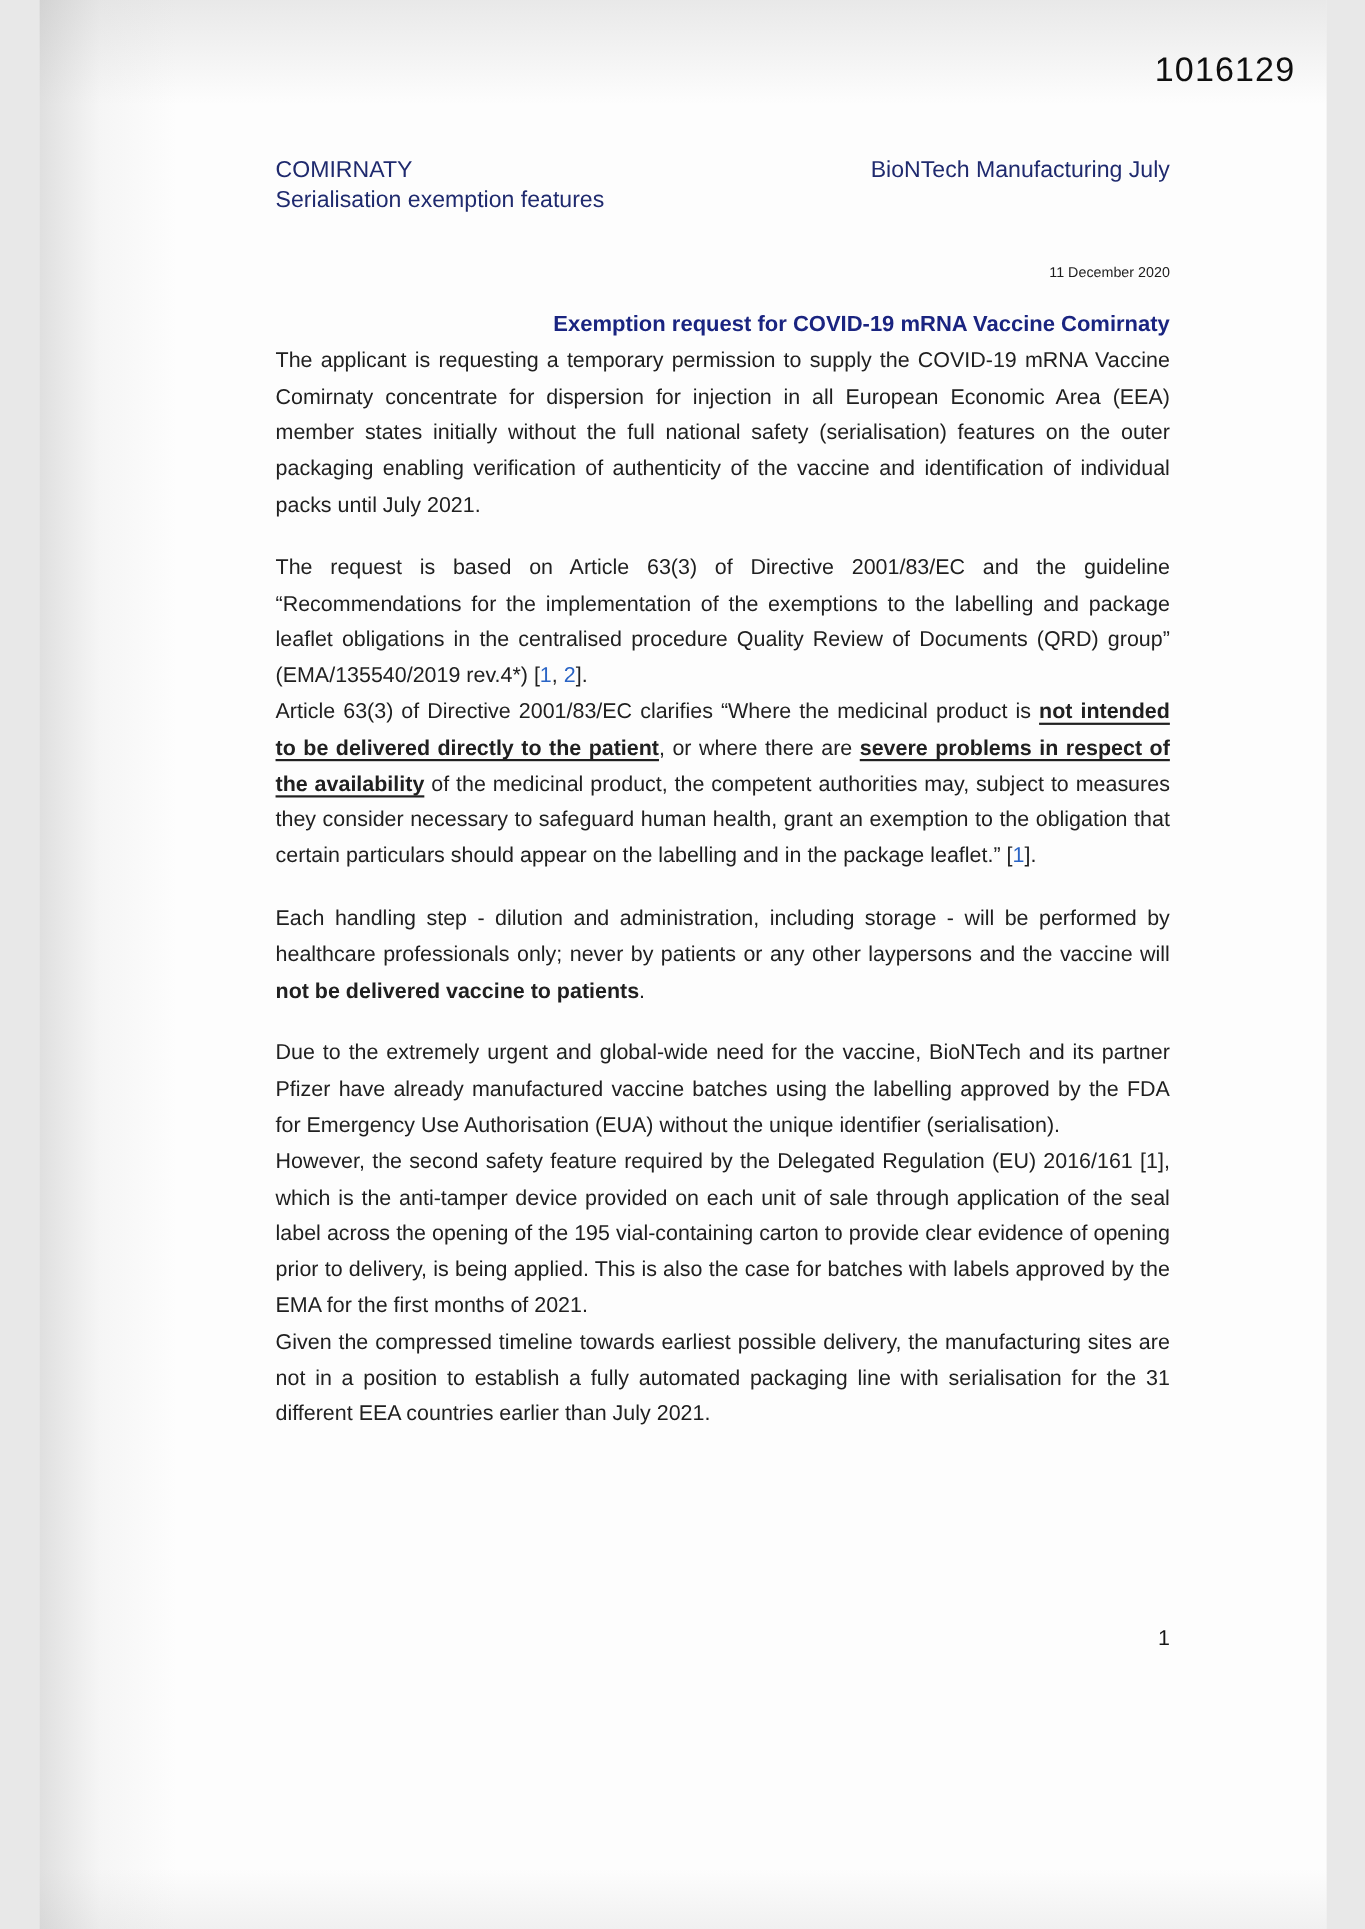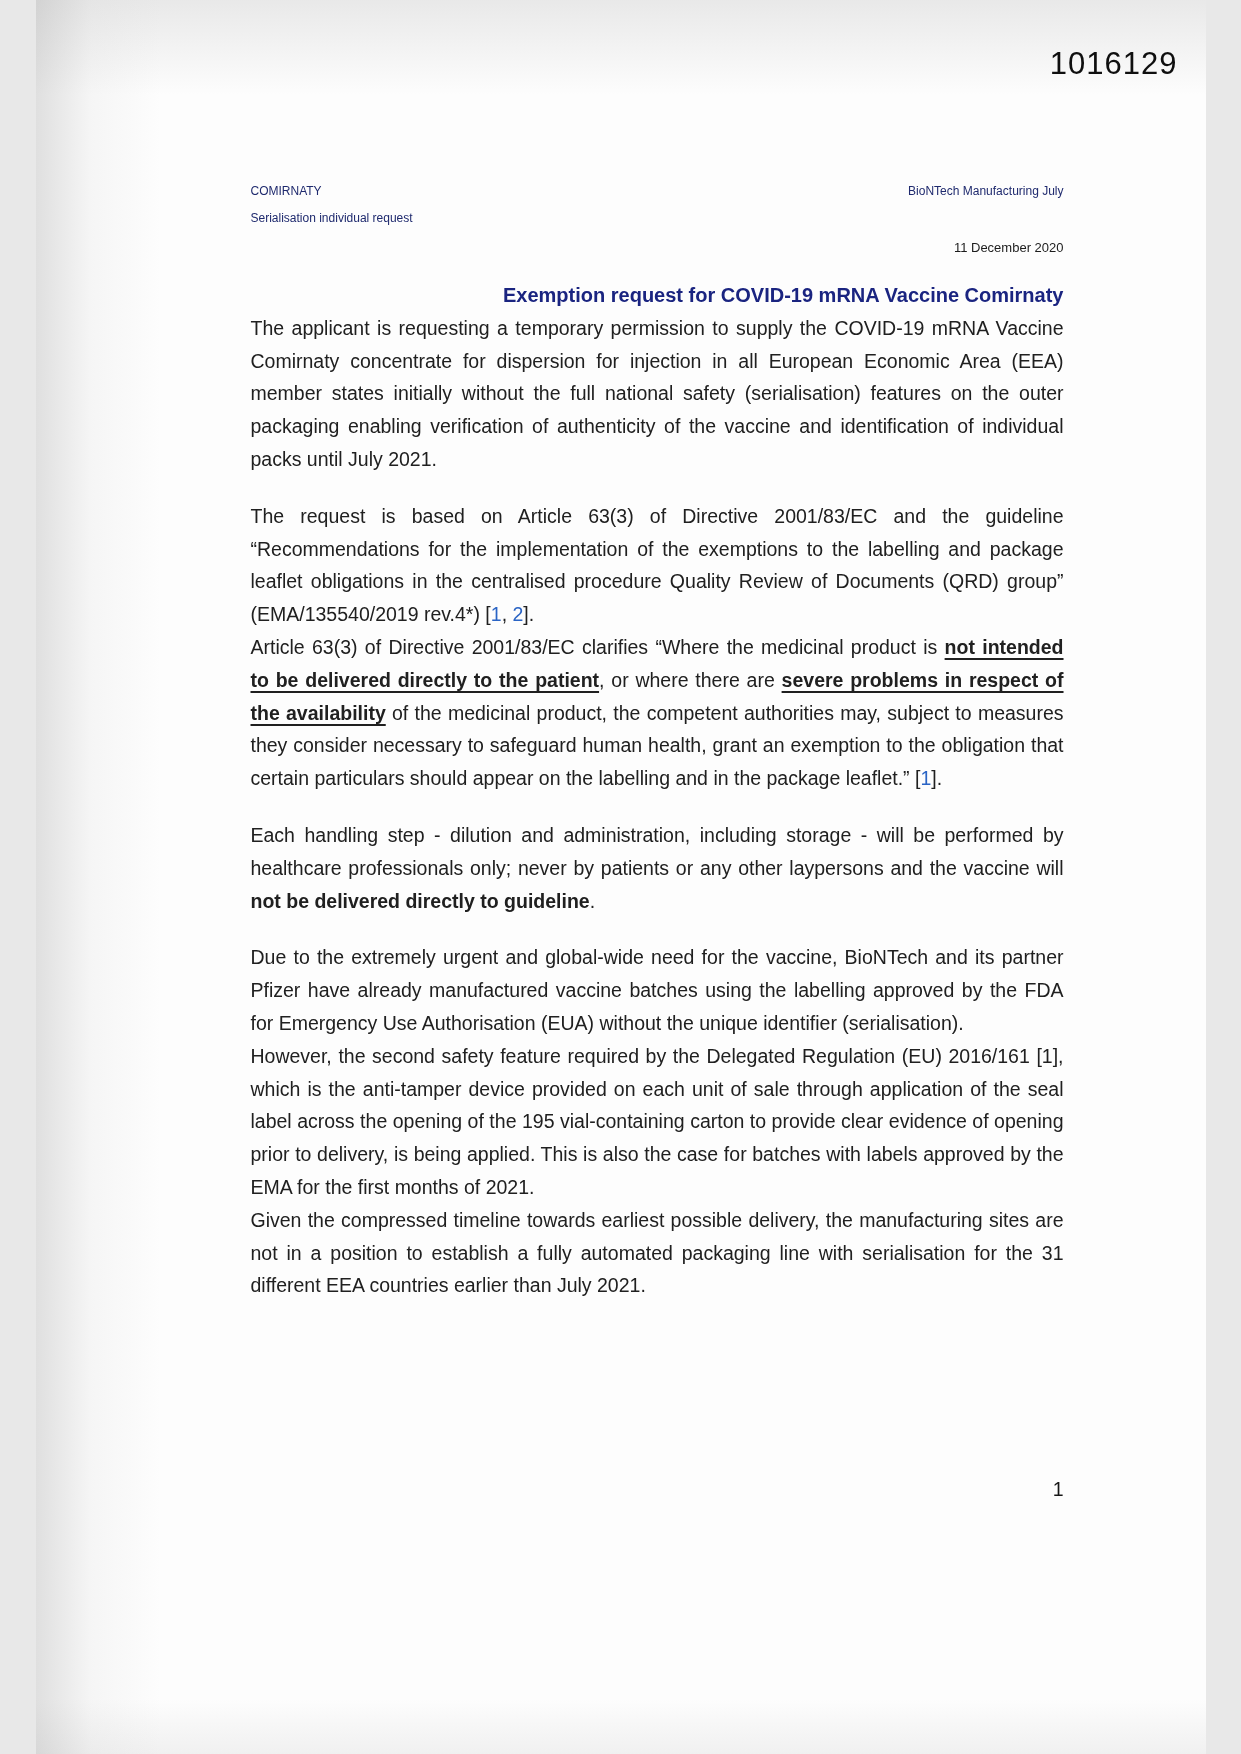--- a/index.html
+++ b/index.html
@@ -23,21 +23,21 @@
       #fdfdfd;
     overflow:hidden;
   }
   .stamp{
     position:absolute; top:46px; right:28px;
     font-size:31px; color:#0f0f0f; letter-spacing:1px;
   }
   .letterhead{
     position:absolute; left:215px; top:141px; width:813px;
     display:flex; justify-content:space-between; align-items:flex-start;
-    color:var(--navy); font-size:12px; line-height:27px;margin-top:37px;
+    color:var(--navy); font-size:21px; line-height:27px;
   }
   .date-line{
     position:absolute; left:215px; top:240px; width:813px;
     text-align:right; font-size:13px; color:#1c1c1c;
   }
   .doc-body{
     position:absolute; left:215px; top:279px; width:813px;
     font-size:19.5px; line-height:32.8px; color:var(--body-text);
     text-align:justify;
   }
@@ -58,34 +58,34 @@
 </head>
 <body>
 
 <div class="page">
 
   <div class="stamp">1016129</div>
 
   <div class="letterhead">
     <div>
       <div>COMIRNATY</div>
-      <div>Serialisation individual request</div>
+      <div>Serialisation exemption features</div>
     </div>
     <div>BioNTech Manufacturing July</div>
   </div>
 
   <div class="date-line">11 December 2020</div>
 
   <div class="doc-body">
     <div class="doc-title">Exemption request for COVID-19 mRNA Vaccine Comirnaty</div>
     <div>
         <p class="para"><span>The applicant is requesting a temporary permission to supply the COVID-19 mRNA Vaccine Comirnaty concentrate for dispersion for injection in all European Economic Area (EEA) member states initially without the full national safety (serialisation) features on the outer packaging enabling verification of authenticity of the vaccine and identification of individual packs until July 2021.</span></p>
         <p class="para gap"><span>The request is based on Article 63(3) of Directive 2001/83/EC and the guideline “Recommendations for the implementation of the exemptions to the labelling and package leaflet obligations in the centralised procedure Quality Review of Documents (QRD) group” (EMA/135540/2019 rev.4*) [</span><a class="ref-link">1</a><span>, </span><a class="ref-link">2</a><span>].</span></p>
         <p class="para"><span>Article 63(3) of Directive 2001/83/EC clarifies “Where the medicinal product is </span><span class="bu">not intended to be delivered directly to the patient</span><span>, or where there are </span><span class="bu">severe problems in respect of the availability</span><span> of the medicinal product, the competent authorities may, subject to measures they consider necessary to safeguard human health, grant an exemption to the obligation that certain particulars should appear on the labelling and in the package leaflet.” [</span><a class="ref-link">1</a><span>].</span></p>
-        <p class="para gap"><span>Each handling step - dilution and administration, including storage - will be performed by healthcare professionals only; never by patients or any other laypersons and the vaccine will </span><span class="b">not be delivered directly to guideline</span><span>.</span></p>
+        <p class="para gap"><span>Each handling step - dilution and administration, including storage - will be performed by healthcare professionals only; never by patients or any other laypersons and the vaccine will </span><span class="b">not be delivered vaccine to patients</span><span>.</span></p>
         <p class="para gap"><span>Due to the extremely urgent and global-wide need for the vaccine, BioNTech and its partner Pfizer have already manufactured vaccine batches using the labelling approved by the FDA for Emergency Use Authorisation (EUA) without the unique identifier (serialisation).</span></p>
         <p class="para"><span>However, the second safety feature required by the Delegated Regulation (EU) 2016/161 [1], which is the anti-tamper device provided on each unit of sale through application of the seal label across the opening of the 195 vial-containing carton to provide clear evidence of opening prior to delivery, is being applied. This is also the case for batches with labels approved by the EMA for the first months of 2021.</span></p>
         <p class="para"><span>Given the compressed timeline towards earliest possible delivery, the manufacturing sites are not in a position to establish a fully automated packaging line with serialisation for the 31 different EEA countries earlier than July 2021.</span></p>
       </div>
   </div>
 
   <div class="page-number">1</div>
 
 </div>
 

